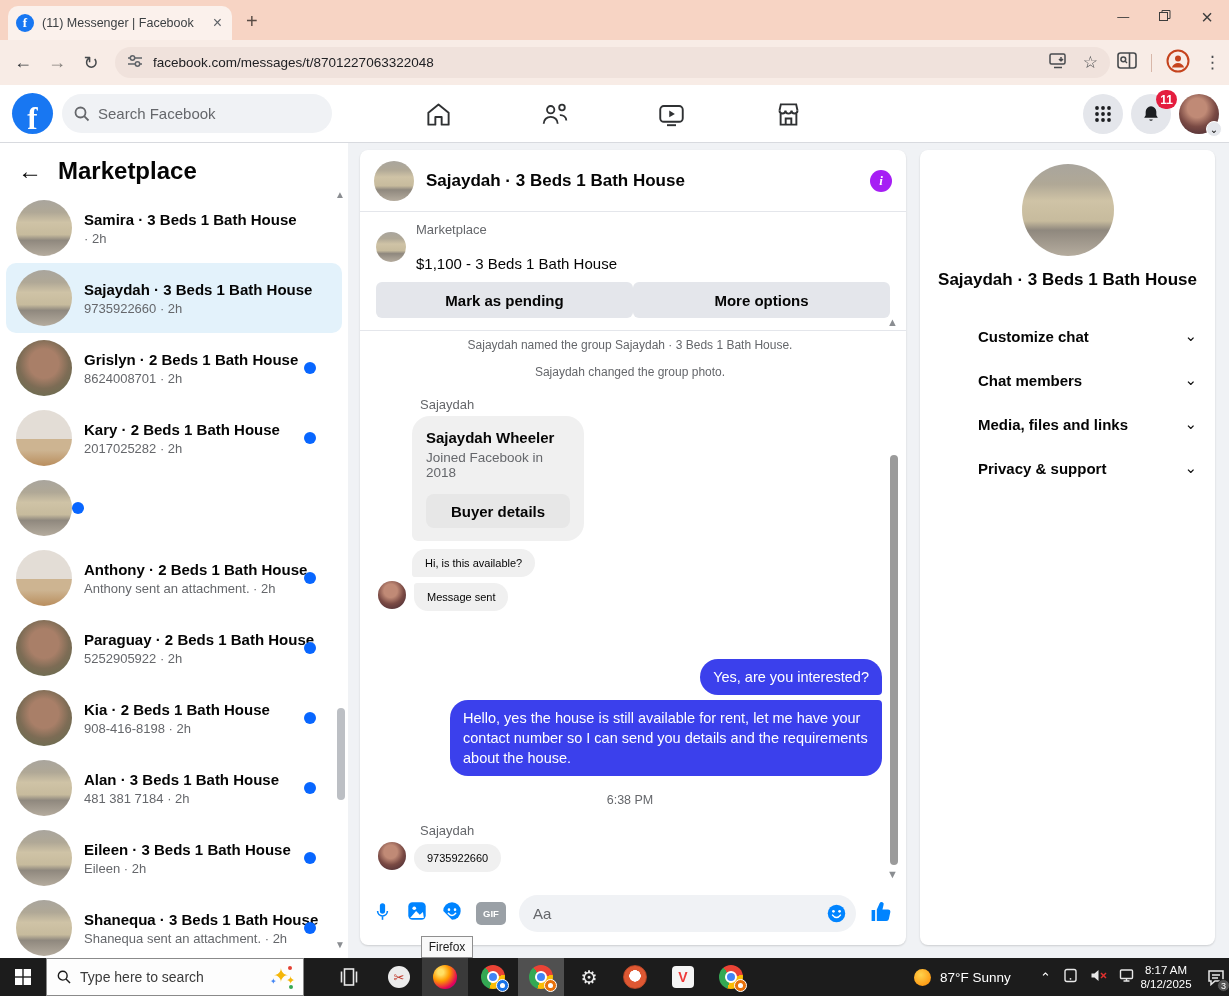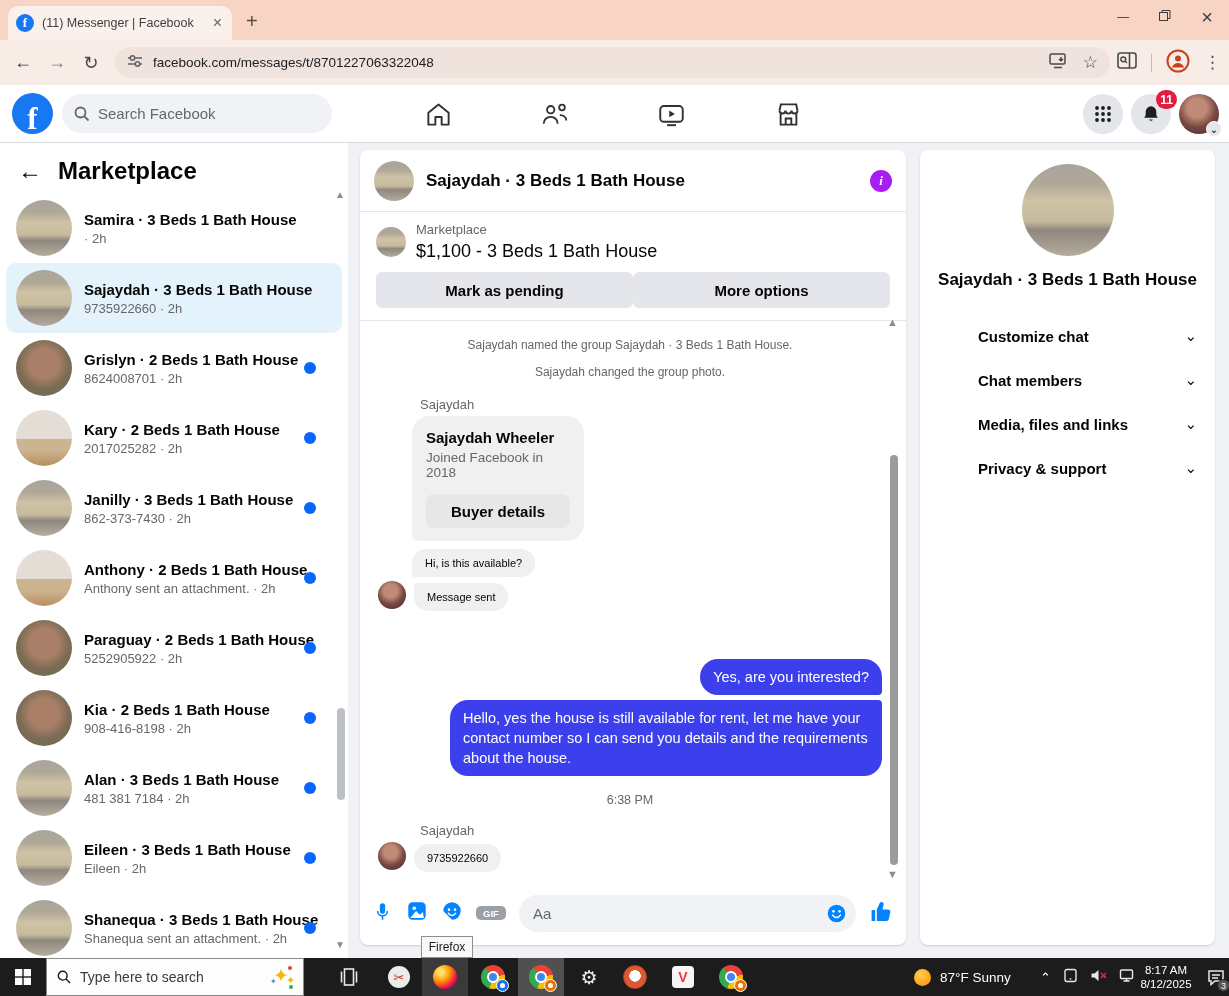--- a/index.html
+++ b/index.html
@@ -73,21 +73,21 @@
                box-shadow:0 1px 2px rgba(0,0,0,.15); }
   .chat-head { height:62px; display:flex; align-items:center; padding:0 14px; border-bottom:1px solid #e4e6eb; }
   .chat-head .av { width:40px; height:40px; }
   .chat-title { font-size:17px; font-weight:bold; color:#050505; margin-left:12px; flex:1; }
   .info-btn { width:22px; height:22px; border-radius:50%; background:#a61ef4; color:#fff; font-size:13px; font-weight:bold;
               font-family:"Liberation Serif",serif; display:flex; align-items:center; justify-content:center; font-style:italic; }
   .mp-banner { padding:10px 16px 12px; border-bottom:1px solid #e4e6eb; }
   .mp-row { display:flex; align-items:center; gap:10px; }
   .mp-av { width:30px; height:30px; }
   .mp-label { font-size:13px; color:#65676b; }
-  .mp-price { font-size:18px; color:#050505; margin-top:4px; }
+  .mp-price { font-size:15px; color:#050505; margin-top:18px; }
   .mp-btns { display:flex; gap:0; margin-top:10px; }
   .mp-btn { flex:1; height:36px; background:#e4e6eb; border:none; border-radius:6px; font-size:15px; font-weight:600;
             color:#050505; font-family:inherit; }
   .messages { position:absolute; left:0; top:158px; width:546px; height:576px; padding:6px 24px 0 18px;
               display:flex; flex-direction:column; overflow:hidden; }
   .sys { font-size:12px; color:#65676b; text-align:center; }
   .sender { font-size:13px; color:#65676b; margin-left:42px; }
   .bub-in { background:#f0f0f0; color:#050505; font-size:11px; padding:8px 13px; border-radius:18px; width:fit-content; }
   .card { background:#f0f0f0; border-radius:18px 18px 18px 6px; padding:13px 14px; width:172px; margin-left:34px; }
   .card-name { font-size:15px; font-weight:bold; color:#050505; }
@@ -96,21 +96,21 @@
               font-size:15px; font-weight:600; color:#050505; font-family:inherit; }
   .in-row { display:flex; align-items:flex-end; gap:8px; }
   .in-row .av { width:28px; height:28px; margin-bottom:2px; }
   .bub-out { background:#3b40ec; color:#fff; font-size:14.5px; padding:8px 13px; border-radius:18px;
              width:fit-content; align-self:flex-end; line-height:20px; }
   .time { font-size:12.5px; color:#65676b; text-align:center; }
   .chat-scroll-up { position:absolute; right:8px; top:166px; font-size:11px; color:#8a8d91; }
   .chat-thumb { position:absolute; right:8px; top:305px; width:8px; height:410px; border-radius:4px; background:#9b9b9b; }
   .chat-scroll-dn { position:absolute; right:8px; top:718px; font-size:11px; color:#8a8d91; }
   .composer { position:absolute; left:12px; right:12px; bottom:6px; height:52px; display:flex; align-items:center; gap:13px; }
-  .gifpill { width:30px; height:14px; background:#9aa0a6; border-radius:5px; color:#fff; font-size:9.5px; font-weight:bold;
+  .gifpill { width:30px; height:23px; background:#9aa0a6; border-radius:5px; color:#fff; font-size:9.5px; font-weight:bold;
              display:flex; align-items:center; justify-content:center; }
   .msg-input-wrap { flex:1; position:relative; }
   .msg-input { width:100%; height:37px; background:#f0f2f5; border:none; border-radius:19px; padding:0 40px 0 14px;
                font-size:15px; color:#050505; font-family:inherit; outline:none; }
   .msg-input::placeholder { color:#65676b; }
   .emoji-in-input { position:absolute; right:9px; top:8px; }
 
   
   .rightpanel { position:absolute; left:920px; top:150px; width:295px; height:795px; background:#fff; border-radius:8px;
                 box-shadow:0 1px 2px rgba(0,0,0,.15); padding-top:14px; }
@@ -353,24 +353,20 @@
           <div class="av conv-av av-room"></div>
           <div class="conv-txt">
             <div class="conv-name">Kary · 2 Beds 1 Bath House</div>
             <div class="conv-prev">2017025282 · 2h</div>
           </div>
           <div class="dot"></div>
         </div>
 
         <div class="conv">
           <div class="av conv-av av-tan"></div>
-          <div class="conv-txt">
-            <div class="conv-name">Janilly · 3 Beds 1 Bath House</div>
-            <div class="conv-prev">862-373-7430 · 2h</div>
-          </div>
           <div class="dot"></div>
         </div>
 
         <div class="conv">
           <div class="av conv-av av-room"></div>
           <div class="conv-txt">
             <div class="conv-name">Anthony · 2 Beds 1 Bath House</div>
             <div class="conv-prev">Anthony sent an attachment. · 2h</div>
           </div>
           <div class="dot"></div>

